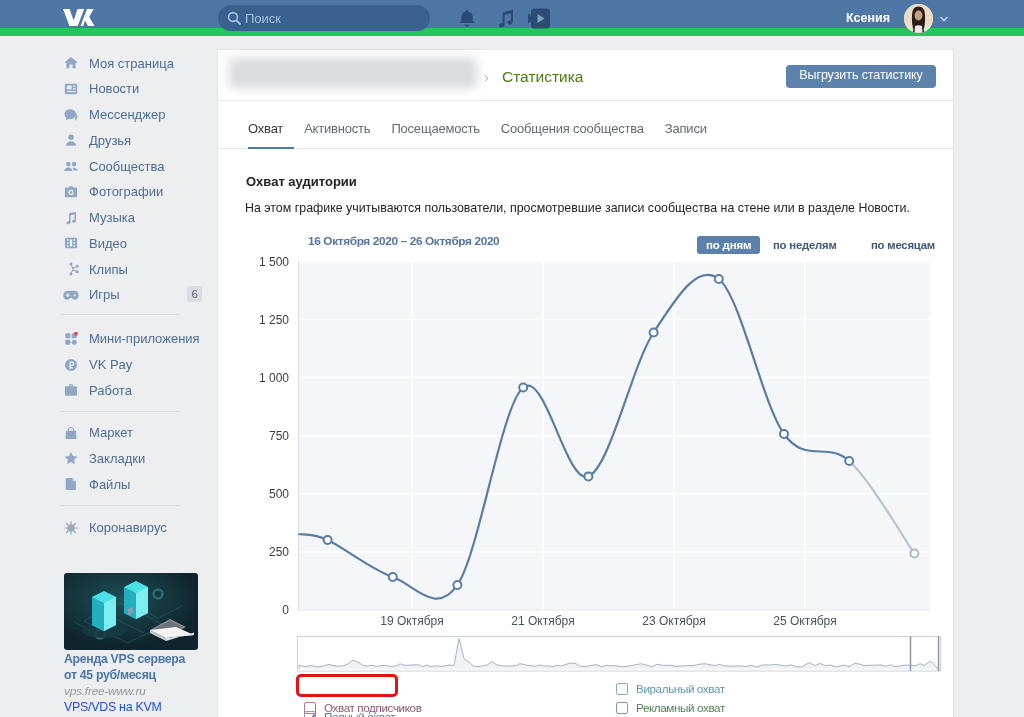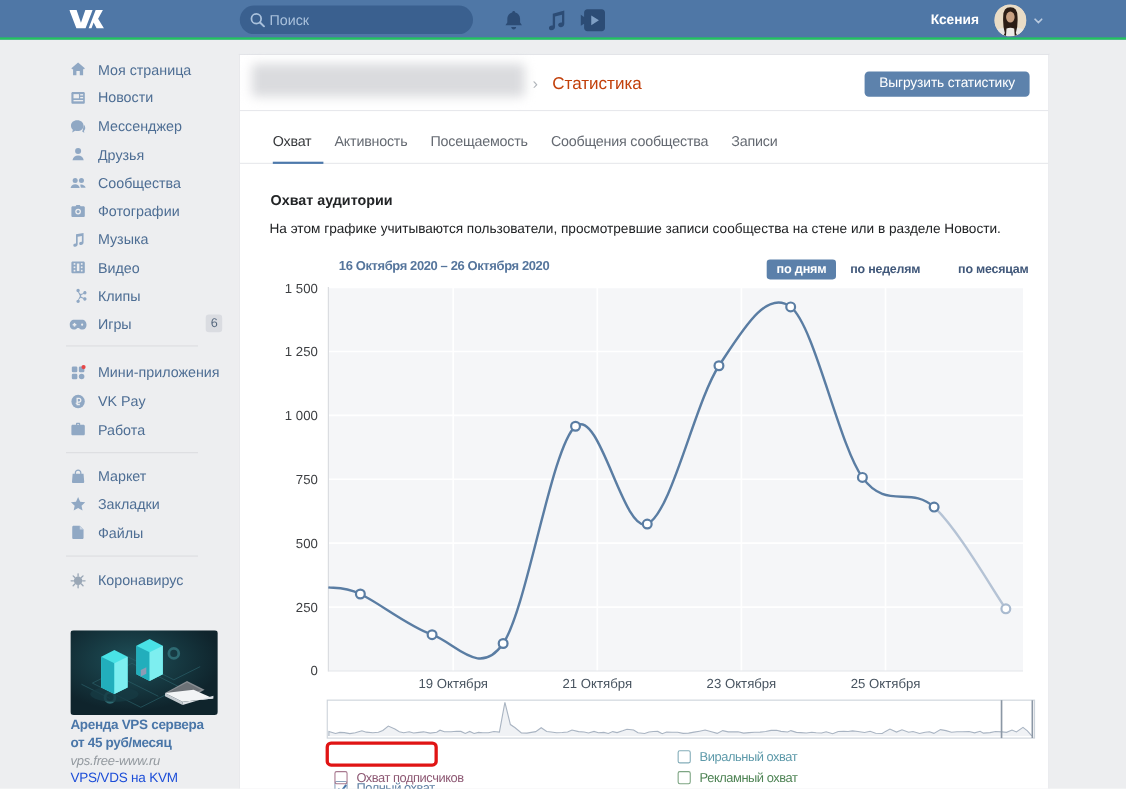--- a/index.html
+++ b/index.html
@@ -1,21 +1,21 @@
 <!DOCTYPE html>
 <html><head>
 <meta charset="utf-8">
 <style>
 * { margin:0; padding:0; box-sizing:border-box; }
 html,body { width:1024px; height:717px; overflow:hidden; }
 body { background:#edeef0; font-family:"Liberation Sans", sans-serif; position:relative; }
 .abs { position:absolute; }
 
 
-#topbar { position:absolute; left:0; top:0; width:1024px; height:36px; background:#4f77a6; border-bottom:2px solid #22c55e; }
+#topbar { position:absolute; left:0; top:0; width:1024px; height:36px; background:#4f77a6; border-bottom:8px solid #22c55e; }
 #vklogo { position:absolute; left:63px; top:9px; }
 #search { position:absolute; left:218px; top:5px; width:212px; height:26px; background:#3a608f; border-radius:13px; }
 #search .mag { position:absolute; left:9px; top:6px; }
 #search .ph { position:absolute; left:27px; top:6px; font-size:13px; color:#a9c1dc; }
 #uname { position:absolute; right:134px; top:11px; font-size:12.5px; font-weight:bold; color:#fff; }
 #avatar { position:absolute; left:904px; top:4px; width:29px; height:29px; border-radius:50%; background:#e8d9cc; overflow:hidden; }
 #chev { position:absolute; left:940px; top:15px; width:8px; height:8px; }
 
 
 #sidebar { position:absolute; left:0; top:38px; width:217px; }
@@ -28,21 +28,21 @@
 
 #ad-img { position:absolute; left:64px; top:573px; width:134px; height:77px; }
 .ad-t { position:absolute; left:64px; font-size:12.3px; letter-spacing:-0.3px; font-weight:bold; color:#4a76a8; }
 .ad-g { position:absolute; left:64px; font-size:11.8px; letter-spacing:-0.2px; color:#93999f;font-style:italic; }
 .ad-d { position:absolute; left:64px; font-size:12.3px; letter-spacing:-0.2px; color:#1d4ed8; }
 
 
 #card { position:absolute; left:217px; top:49px; width:737px; height:668px; background:#fff; border:1px solid #e3e4e8; border-bottom:none; }
 #blurname { position:absolute; left:11px; top:8px; width:248px; height:30px; background:#dadbde; border-radius:3px; filter:blur(5px); }
 #crumb { position:absolute; left:266px; top:18px; color:#b0b5bb; font-size:15px; }
-#stattl { position:absolute; left:284px; top:18px; color:#c2410c; font-size:15.5px; }
+#stattl { position:absolute; left:284px; top:18px; color:#4d7c0f; font-size:15.5px; }
 #exportbtn { position:absolute; left:568px; top:15px; width:150px; height:23px; background:#5d82ac; border-radius:4px; color:#fff; font-size:12.5px; letter-spacing:-0.1px; text-align:center; line-height:21.5px; }
 #hdrline { position:absolute; left:0; top:50px; width:100%; border-top:1px solid #e7e8ec; }
 #tabs { position:absolute; left:30px; top:50px; height:34px; font-size:13px; color:#656a72; }
 #tabs .tab { float:left; margin-right:21px; letter-spacing:-0.2px; padding-top:21px; height:49px; }
 #tabs .act { color:#37393c; }
 #tabline { position:absolute; left:0; top:98px; width:100%; border-top:1px solid #e7e8ec; }
 #h2 { position:absolute; left:28px; top:123.5px; font-size:13px; font-weight:bold; color:#222426; }
 #desc { position:absolute; left:27px; top:151px; font-size:12.4px; color:#222426; }
 #daterange { position:absolute; left:90px; top:184px; font-size:11.8px; letter-spacing:-0.35px; color:#55759c;font-weight:bold; }
 #btn-day { position:absolute; left:479px; top:186px; height:17.5px; background:#5b80aa; border-radius:3px; color:#fff; font-size:11.5px; font-weight:bold; padding:3px 9px 0; letter-spacing:-0.2px; }

